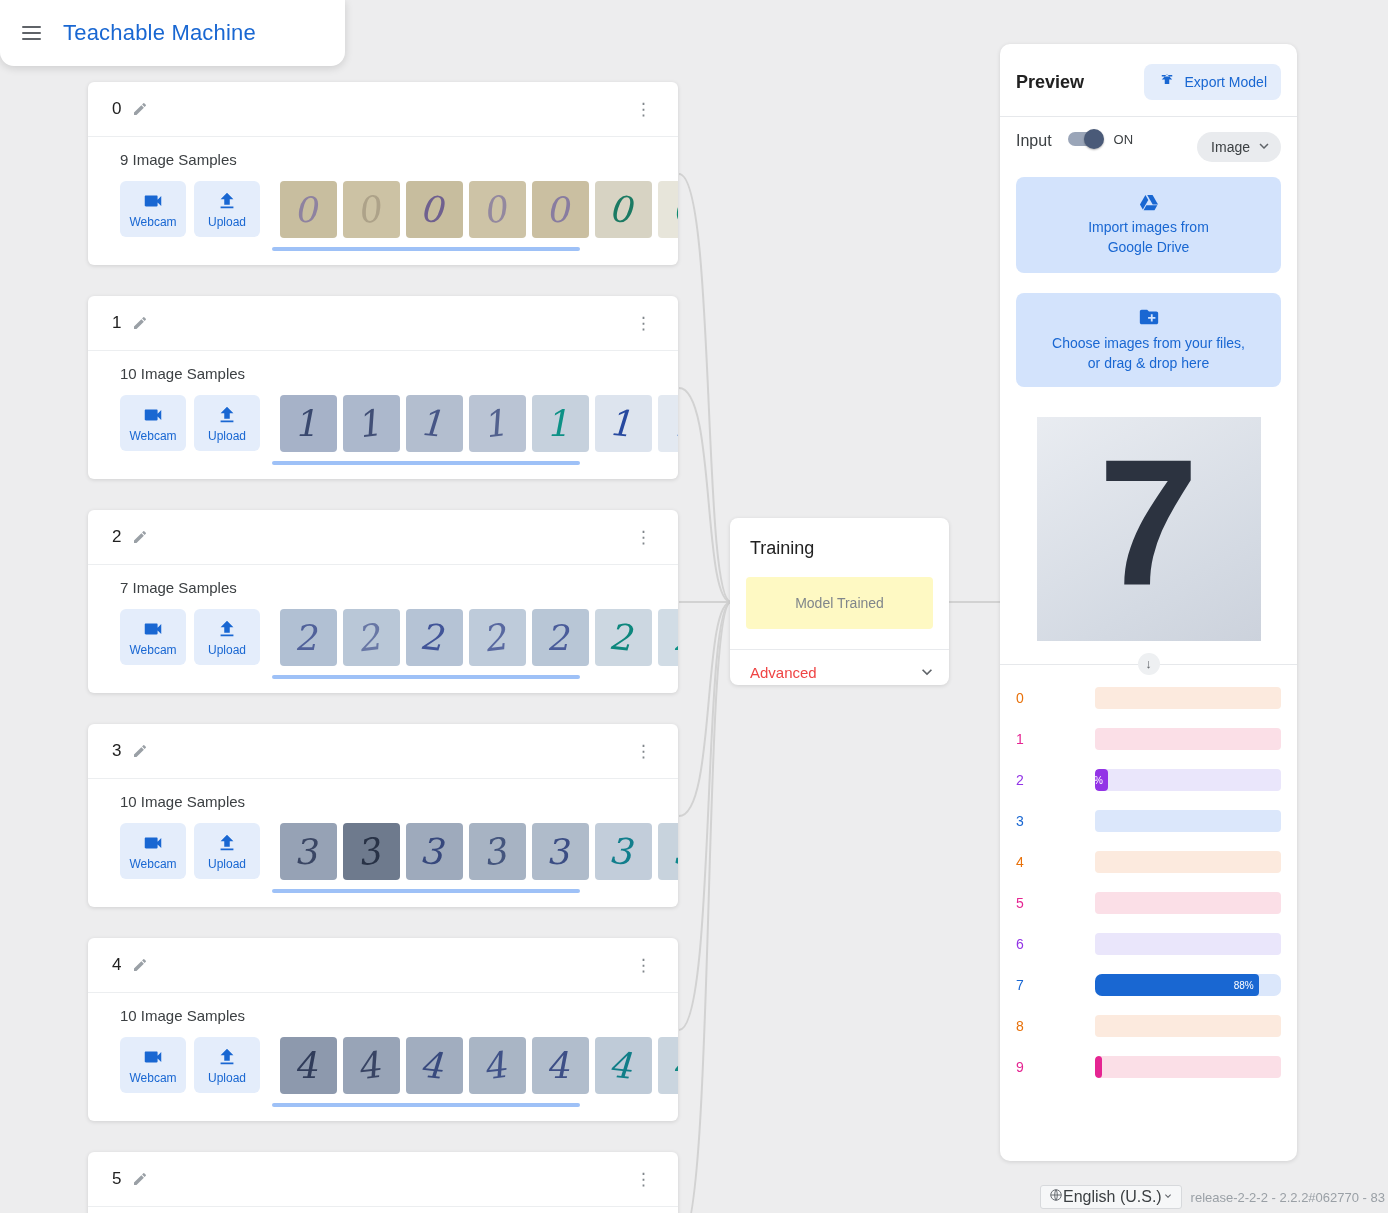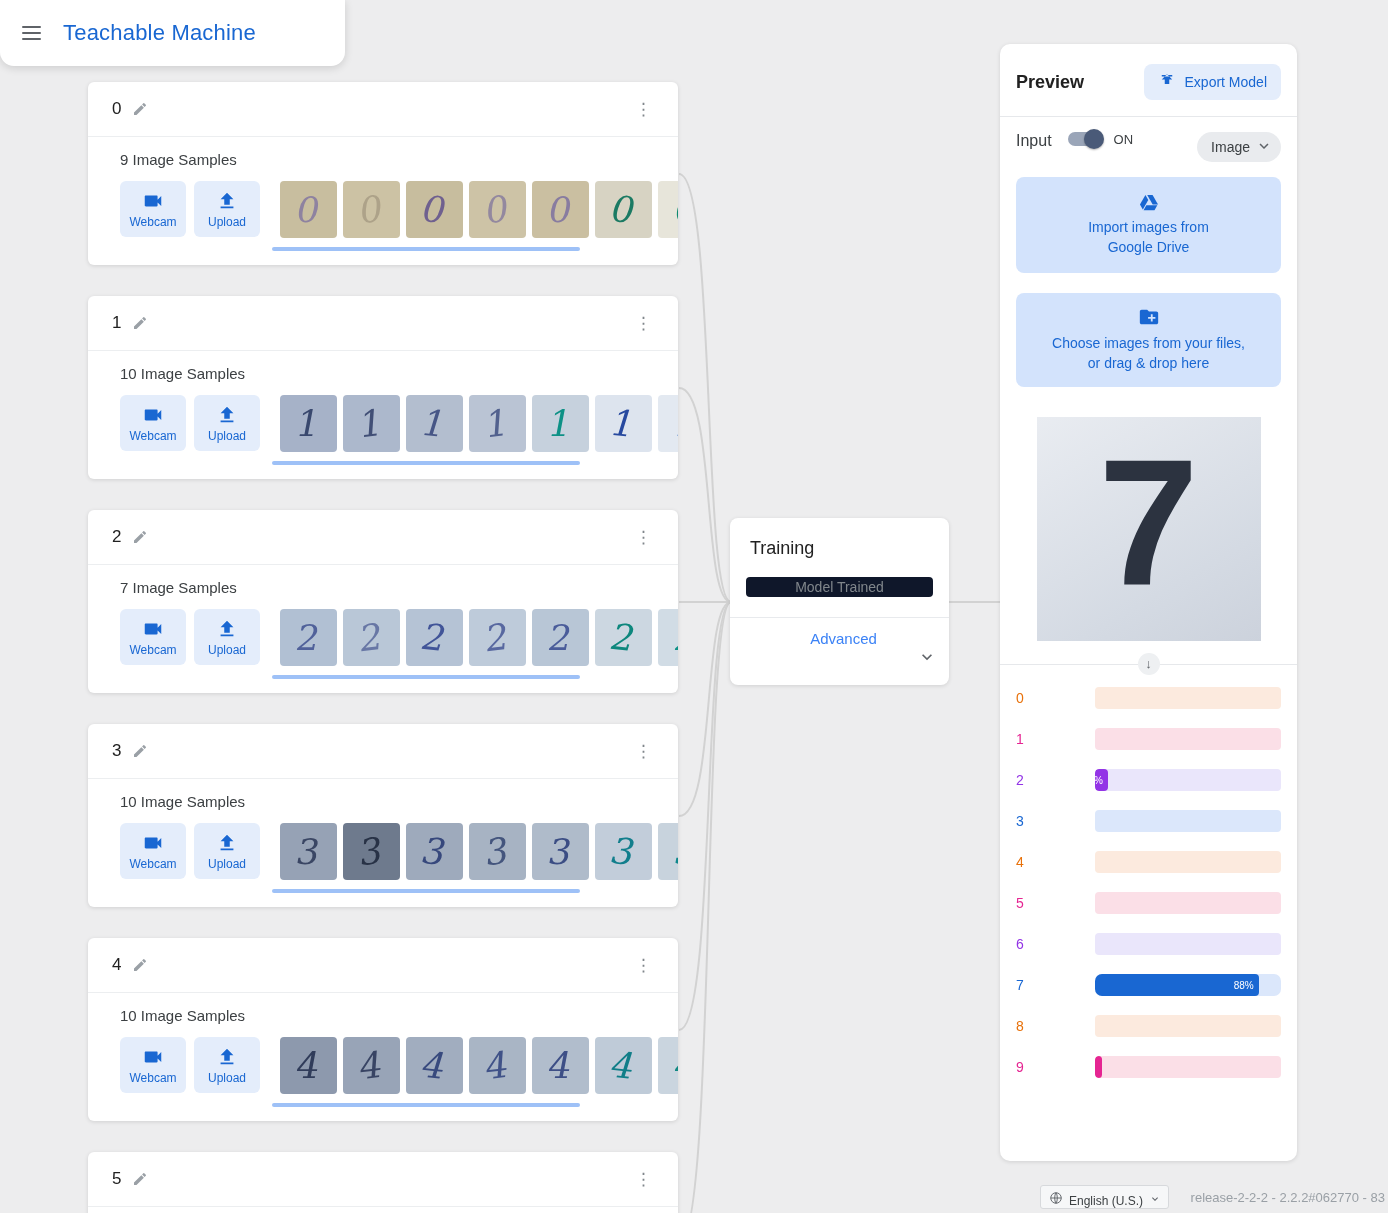--- a/index.html
+++ b/index.html
@@ -38,24 +38,24 @@
   .thumb{width:57px;height:57px;flex:none;border-radius:4px;display:flex;align-items:center;justify-content:center;}
   .thumb-digit{font-family:"DejaVu Serif",serif;font-style:italic;font-size:36px;line-height:1;}
   .thumb:nth-child(even) .thumb-digit{transform:rotate(-7deg);}
   .thumb:nth-child(3n) .thumb-digit{transform:rotate(6deg);}
   .thumb-scroll{height:4px;width:308px;background:#9ec1f7;border-radius:2px;margin:9px 0 0 152px;cursor:pointer;}
 
   
   .training-card{position:absolute;left:730px;top:518px;width:219px;height:167px;background:#fff;
     border-radius:8px;box-shadow:0 1px 4px rgba(0,0,0,.12);z-index:1;box-sizing:border-box;}
   .training-title{font-size:18px;font-weight:400;color:#212121;margin:0;padding:20px 20px 0;}
-  .train-btn{display:block;margin:18px 16px 0;width:calc(100% - 32px);height:20px;background:#0f172a;
+  .train-btn{display:block;margin:18px 16px 0;width:calc(100% - 32px);height:52px;background:#fef9c3;
     color:#80868b;font-size:14px;font-weight:500;border:none;border-radius:4px;font-family:inherit;cursor:default;}
   .t-div{margin-top:20px;border-top:1px solid #e8eaed;}
-  .advanced-row{display:flex;align-items:center;padding:12px 12px 12px 20px;font-size:15px;color:#3b82f6;cursor:pointer;flex-direction:column;}
+  .advanced-row{display:flex;align-items:center;padding:12px 12px 12px 20px;font-size:15px;color:#ef4444;cursor:pointer;}
   .advanced-row .chev{margin-left:auto;display:flex;}
 
   
   .preview-panel{position:absolute;left:1000px;top:44px;width:297px;height:1117px;background:#fff;
     border-radius:10px;box-shadow:0 1px 4px rgba(0,0,0,.12);z-index:1;overflow:hidden;box-sizing:border-box;}
   .preview-head{display:flex;align-items:center;padding:20px 16px 16px;}
   .preview-head h2{font-size:18px;font-weight:600;color:#212121;margin:0;}
   .export-btn{margin-left:auto;display:flex;align-items:center;gap:9px;background:#e4edfb;color:#1967d2;
     border:none;border-radius:8px;height:36px;padding:0 14px;font-size:14px;font-weight:500;font-family:inherit;cursor:pointer;}
   .hdiv{border-top:1px solid #e6e8eb;}
@@ -79,22 +79,22 @@
   .down-arrow{position:absolute;left:50%;top:12px;transform:translateX(-50%);width:22px;height:22px;border-radius:50%;
     background:#eef0f2;border:none;color:#5f6368;font-size:13px;line-height:22px;text-align:center;padding:0;cursor:pointer;z-index:1;}
   .output-title{font-size:16px;color:#3c4043;padding:2px 16px 16px;}
   .output-row{display:flex;align-items:center;margin:0 16px 19px;}
   .out-label{width:79px;font-size:14px;font-weight:500;}
   .out-bar{flex:1;height:22px;border-radius:4px;position:relative;overflow:hidden;}
   .out-fill{position:absolute;left:0;top:0;bottom:0;border-radius:4px;display:flex;align-items:center;justify-content:flex-end;
     padding-right:5px;color:#fff;font-size:10px;overflow:hidden;white-space:nowrap;box-sizing:border-box;}
 
   
-  .lang-select{position:absolute;left:1040px;top:1185px;height:24px;display:flex;align-items:flex-end;gap:6px;
-    padding:0 7px 0 8px;background:#f6f7f8;border:1px solid #d7d9dc;border-radius:3px;font-size:12px;color:#3c4043;
+  .lang-select{position:absolute;left:1040px;top:1185px;height:24px;display:flex;align-items:center;
+    padding:0 7px 0 8px;background:#f6f7f8;border:1px solid #d7d9dc;border-radius:3px;font-size:16px;color:#3c4043;
     cursor:pointer;z-index:2;box-sizing:border-box;}
   .version-text{position:absolute;top:1190px;right:3px;font-size:13px;color:#9aa0a6;z-index:2;}
 </style>
 </head>
 <body>
 
 <svg class="connections" width="1388" height="1213" viewBox="0 0 1388 1213">
   <g fill="none" stroke="#d2d2d2" stroke-width="2">
     <path d="M679 174 C716 174 702 602 731 602"></path>
     <path d="M679 388 C716 388 702 602 731 602"></path>

